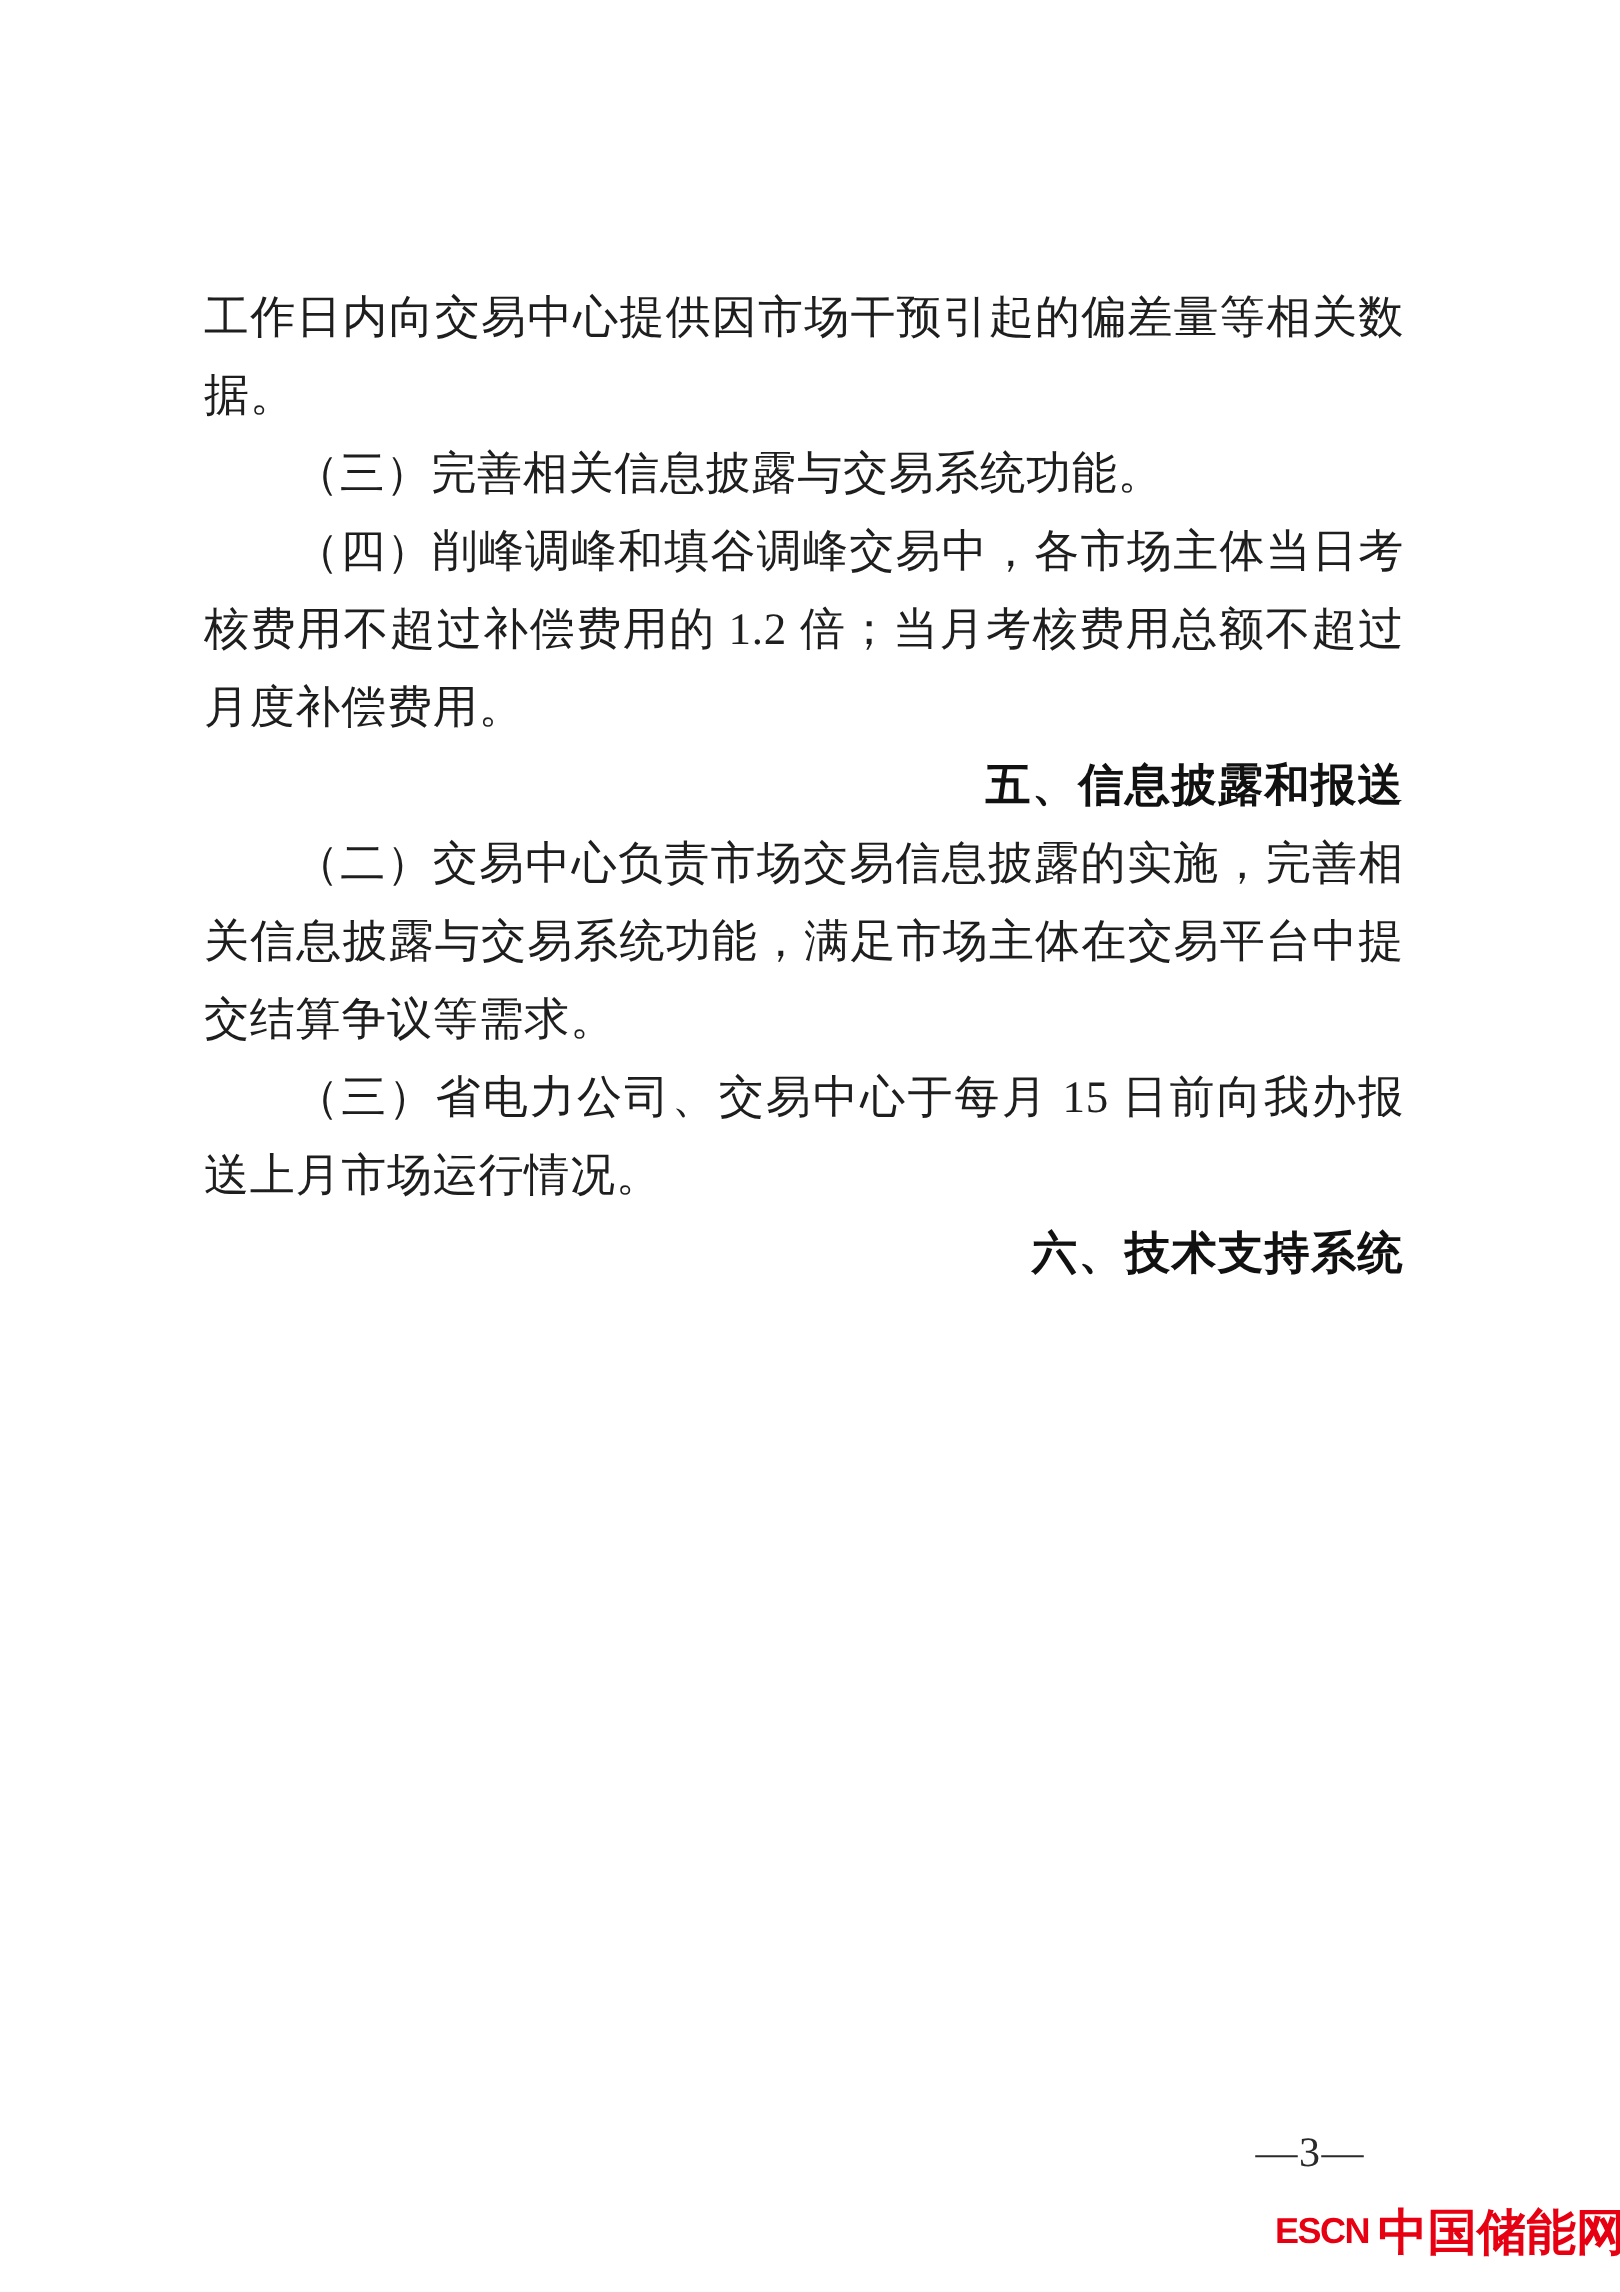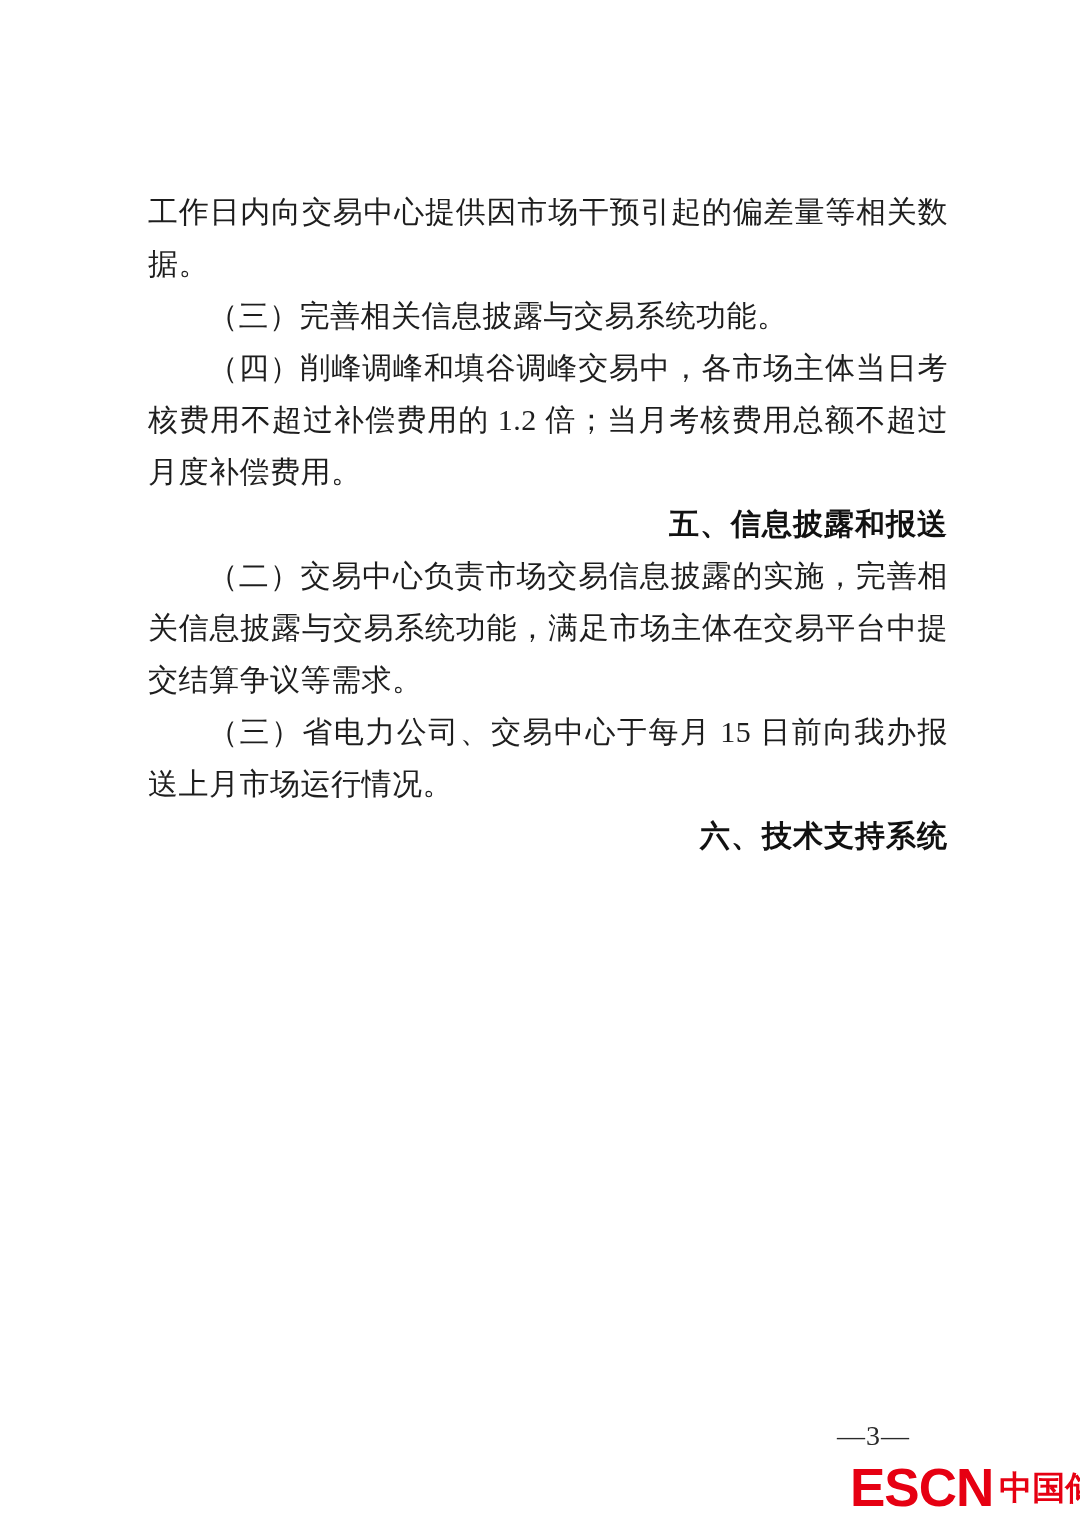--- a/index.html
+++ b/index.html
@@ -7,21 +7,21 @@
   .page {
     position: relative;
     width: 1080px;
     height: 1528px;
     background: #ffffff;
     overflow: hidden;
     font-family: "Liberation Serif", "DejaVu Serif", serif;
   }
   .content {
     position: absolute;
-    left: 148px;
+    left: 136px;
     top: 186px;
     width: 800px;
   }
   .para {
     font-family: "Liberation Serif", "DejaVu Serif", serif;
     font-size: 30px;
     line-height: 52px;
     color: #1e1e1e;
     text-align: justify;
     text-indent: 2em;
@@ -53,21 +53,21 @@
     top: 1468px;
     left: 850px;
     display: flex;
     align-items: center;
     gap: 6px;
     white-space: nowrap;
   }
   .logo-latin {
     font-family: "Liberation Sans", "DejaVu Sans", sans-serif;
     font-weight: 700;
-    font-size: 53px;
+    font-size: 24px;
     line-height: 40px;
     letter-spacing: -1px;
   }
   .logo-cn {
     font-family: "Liberation Sans", "DejaVu Sans", sans-serif;
     font-weight: 700;
     font-size: 33px;
     line-height: 40px;
     letter-spacing: 0px;
   }

